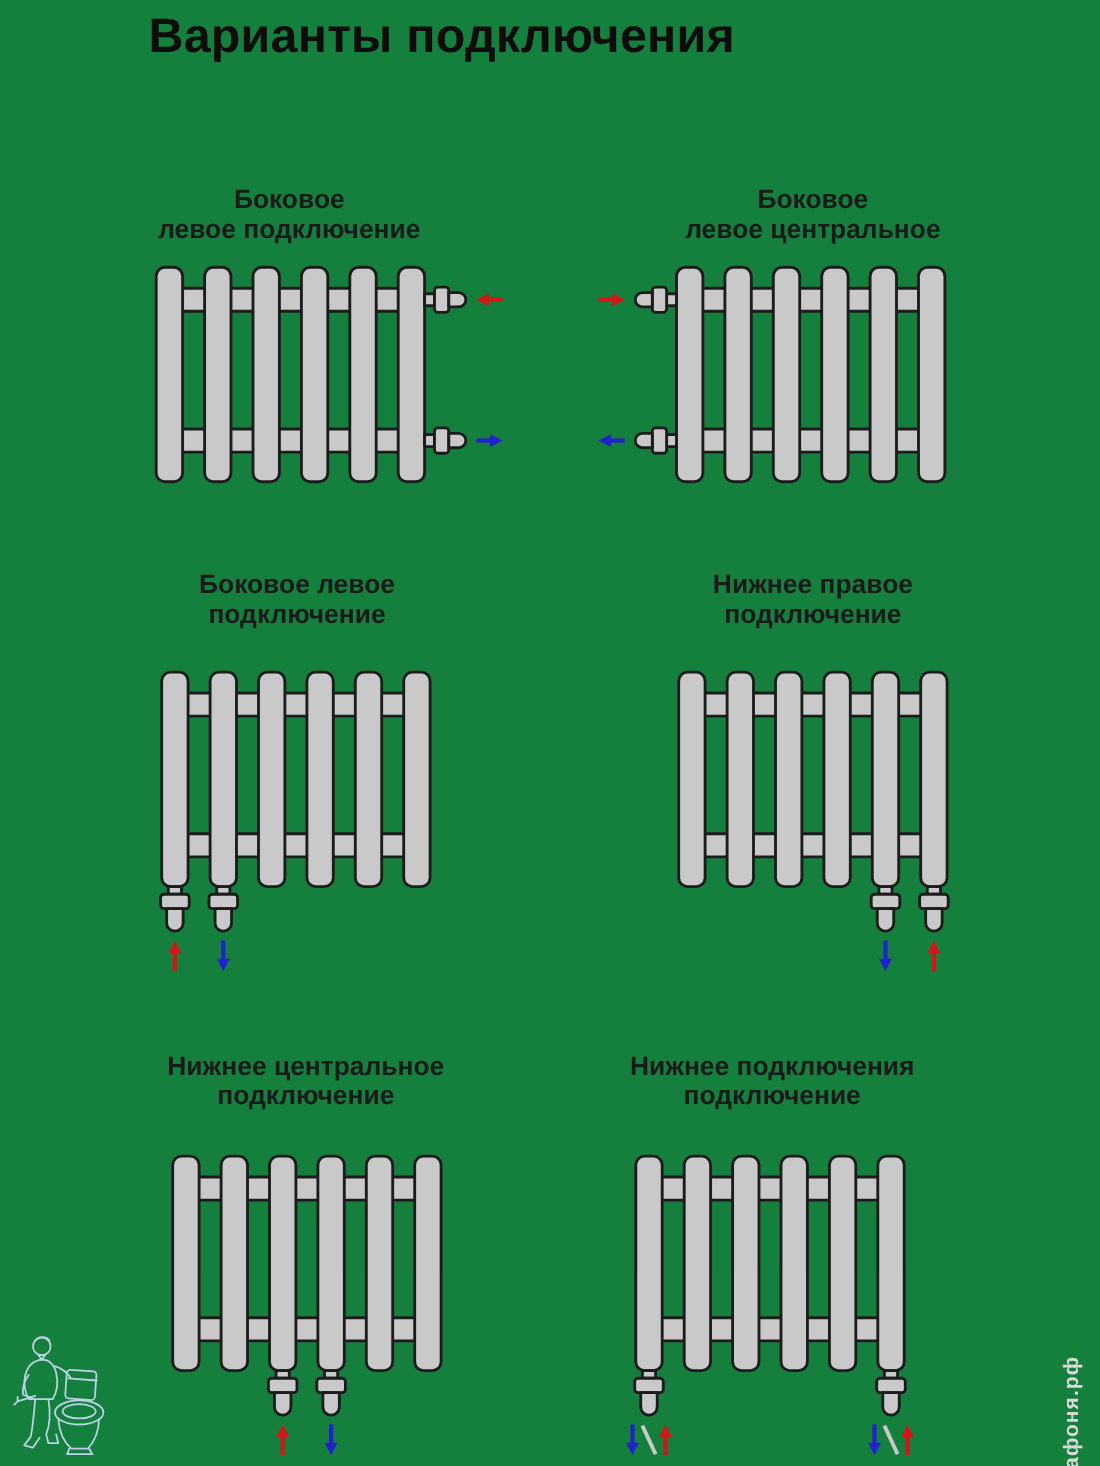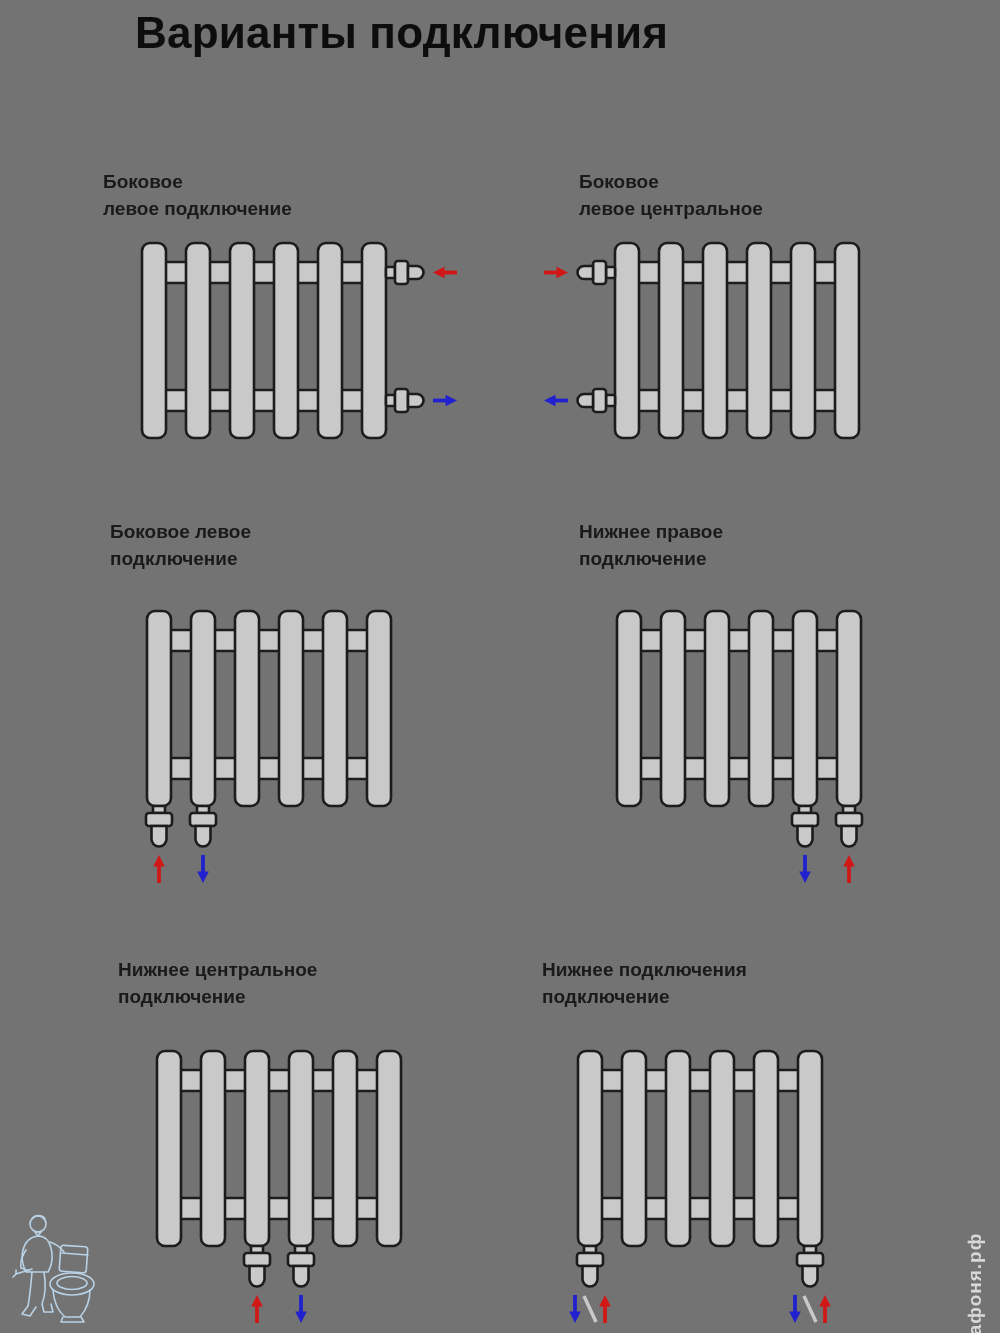--- a/index.html
+++ b/index.html
@@ -1,28 +1,28 @@
 <!DOCTYPE html>
 <html lang="ru"><head>
 <meta charset="utf-8">
 <style>
   * { margin:0; padding:0; box-sizing:border-box; }
   html, body { background:#ffffff; }
   .page {
-    position:relative; width:1000px; height:1333px; background:#737373;
+    position:relative; width:1000px; height:1333px; background:#15803d;
     overflow:hidden; font-family:"Liberation Sans", sans-serif; color:#111;
   }
   .title {
     position:absolute; left:135px; top:4px;
     font-size:44px; line-height:57px; font-weight:bold;
     letter-spacing:0.2px; color:#0d0d0d; white-space:nowrap;
   }
   .diagram-label {
-    position:absolute; width:320px; text-align:left;
-    font-size:19px; line-height:27px; font-weight:bold; color:#1a1a1a;
+    position:absolute; width:320px; text-align:center;
+    font-size:24px; line-height:27px; font-weight:bold; color:#1a1a1a;
   }
   .rad-svg { position:absolute; overflow:visible; }
   .plumber-wm { position:absolute; left:8px; top:1210px; }
   .site-wm {
     position:absolute; left:975px; top:1284px;
     transform:translate(-50%,-50%) rotate(-90deg);
     font-size:19px; font-weight:bold; letter-spacing:1px;
     color:#d8d8d8; white-space:nowrap;
   }
 </style>

